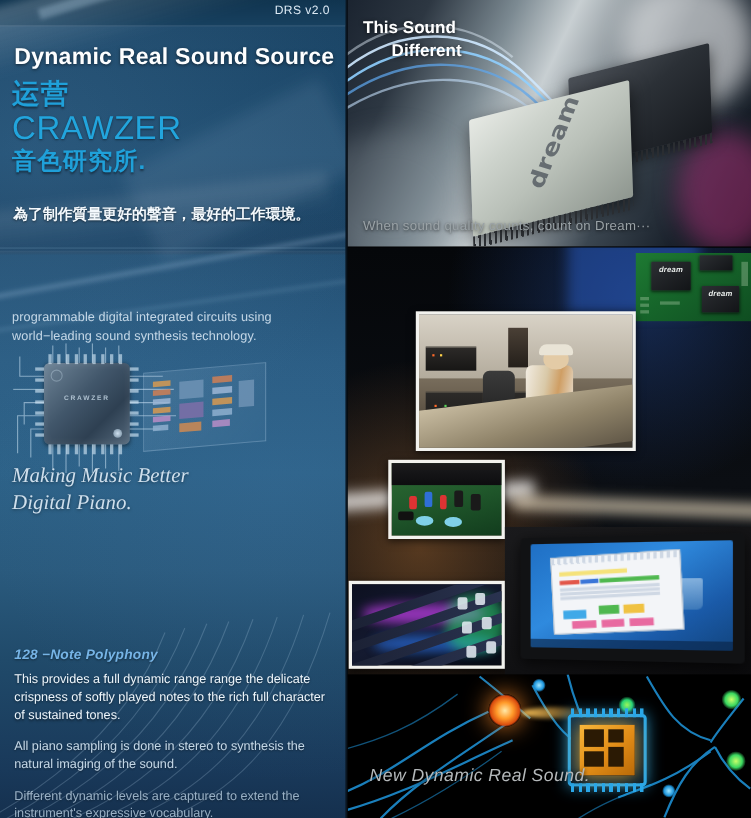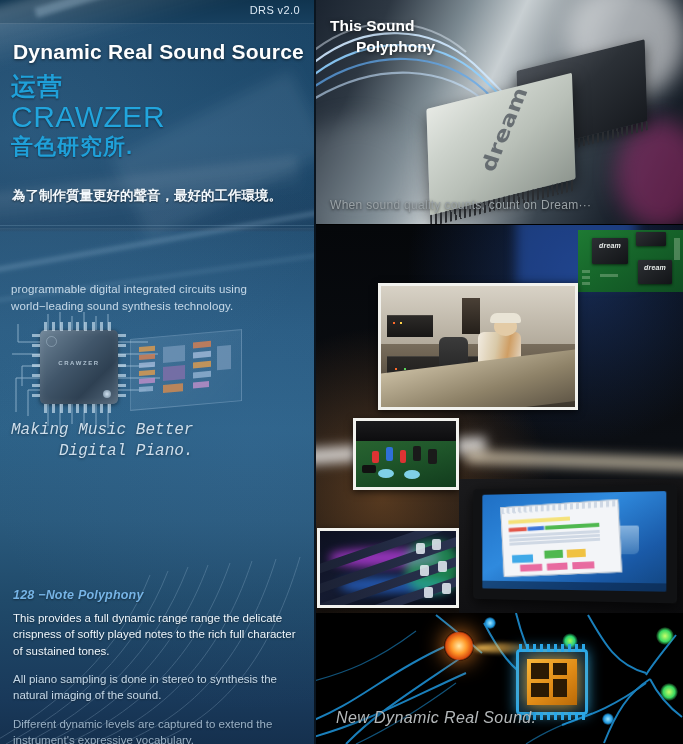--- a/index.html
+++ b/index.html
@@ -56,23 +56,23 @@
   .chip-body:after{content:"";position:absolute;left:6px;top:6px;width:9px;height:9px;border-radius:50%;
     border:1px solid rgba(200,220,235,.35);}
   .chip-dot{position:absolute;right:7px;bottom:6px;width:8px;height:8px;border-radius:50%;
     background:radial-gradient(circle,#cfe0ef,#6d8599);}
   .chip-name{position:absolute;left:0;right:0;top:30px;text-align:center;color:#c9dbe9;font-size:6px;
     letter-spacing:1.6px;font-weight:700;opacity:.8;}
   .pcb-ghost{position:absolute;left:122px;top:22px;width:110px;height:70px;
     background:linear-gradient(135deg,rgba(190,220,245,.13),rgba(140,185,220,.05));
     border:1px solid rgba(200,225,245,.22);transform:skewY(-5deg);overflow:hidden;}
 
-  #tagline{position:absolute;left:11px;top:420px;color:#cfdfec;font-size:16px;line-height:1.34;
-    font-family:Liberation Mono, monospace;font-style:italic;
-    text-shadow:0 1px 3px rgba(0,0,0,.4);text-align:right;}
+  #tagline{position:absolute;left:11px;top:420px;color:#cfdfec;font-size:19px;line-height:1.34;
+    font-family:Liberation Serif, serif;font-style:italic;
+    text-shadow:0 1px 3px rgba(0,0,0,.4);}
 
   #poly-title{position:absolute;left:13px;top:588px;color:#76b4e6;font-size:12.5px;font-weight:700;
     font-style:italic;letter-spacing:.2px;text-shadow:0 1px 2px rgba(0,0,0,.45);}
   #poly-body{position:absolute;left:13px;top:610px;width:290px;}
   .poly-p{color:#eef6fc;font-size:11.5px;line-height:1.42;margin:0 0 12px 0;text-shadow:0 1px 2px rgba(0,0,0,.45);}
   .poly-p.dim1{color:#d2e4f2;opacity:.92;}
   .poly-p.dim2{color:#b9cfe1;opacity:.80;}
 
   
   #right-col{position:absolute;left:316px;top:0;width:367px;height:744px;background:#000;overflow:hidden;}
@@ -156,21 +156,21 @@
   
   #footer{position:absolute;left:0;top:613px;width:367px;height:131px;overflow:hidden;background:#000;}
   .soma{position:absolute;border-radius:50%;}
   .nchip{position:absolute;left:200px;top:36px;width:66px;height:60px;
     background:linear-gradient(145deg,#10324a,#071d2d);border:3px solid #2aa7e8;border-radius:4px;
     box-shadow:0 0 14px rgba(42,167,232,.75);}
   .nchip .core{position:absolute;left:8px;top:7px;right:8px;bottom:7px;
     background:linear-gradient(140deg,#f7b63a,#e08b16 55%,#b96a08);box-shadow:0 0 16px rgba(247,182,58,.85);}
   .nchip .core b{position:absolute;background:#2b1a04;display:block;}
   .nlegs{position:absolute;background:repeating-linear-gradient(90deg,#2aa7e8 0 3px,rgba(0,0,0,0) 3px 7px);}
-  #footer-caption{position:absolute;left:20px;top:96px;color:#b4b8ba;font-size:16px;font-style:italic;
+  #footer-caption{position:absolute;left:20px;top:84px;color:#b4b8ba;font-size:16px;font-style:italic;
     letter-spacing:.4px;text-shadow:0 1px 4px rgba(0,0,0,.9);}
 </style>
 </head>
 <body>
 
 <div id="page">
 
   <div id="left-panel">
 
     <div id="left-top-strip"></div>
@@ -336,21 +336,21 @@
       <div class="dreamchip chip-b">
         <div class="chip-legs" style="left:0;bottom:-9px;width:100%;height:9px;"></div>
       </div>
       <div class="dreamchip chip-a">
         <div class="dream-word">dream</div>
         <div class="chip-legs" style="left:0;bottom:-11px;width:100%;height:11px;"></div>
       </div>
 
       <div id="hero-title">
         <span>This Sound</span>
-        <span class="l2">Polyphony</span>
+        <span class="l2">Different</span>
       </div>
       <div id="hero-caption">When sound quality counts, count on Dream···</div>
     </div>
 
     <div id="collage">
       <div class="bg-dark"></div>
       <div class="glowbar" style="left:-20px;top:218px;width:190px;height:16px;background:rgba(255,255,255,.75);transform:rotate(-4deg);"></div>
       <div class="glowbar" style="left:150px;top:230px;width:240px;height:12px;background:rgba(255,240,210,.7);transform:rotate(2deg);"></div>
       <div class="glowbar" style="left:200px;top:-10px;width:120px;height:70px;background:rgba(40,90,190,.55);"></div>
 

